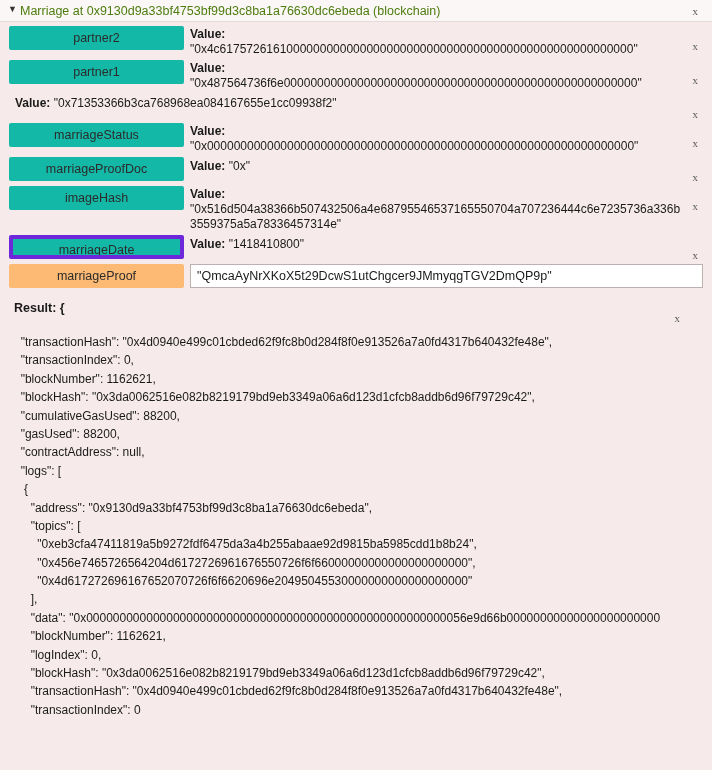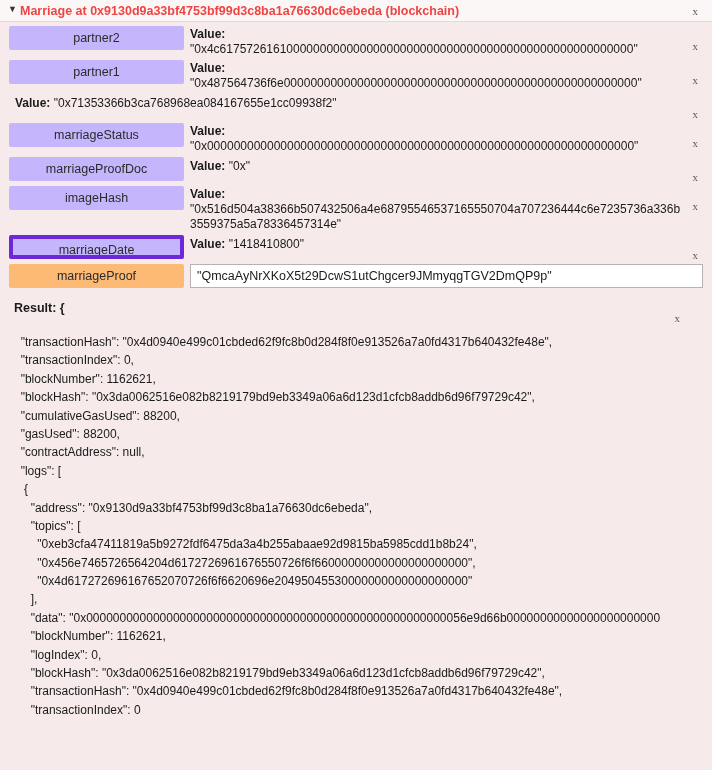--- a/index.html
+++ b/index.html
@@ -30,23 +30,23 @@
   .disclosure {
     width: 12px;
     font-size: 9px;
     line-height: 1;
     color: #333;
     cursor: pointer;
     user-select: none;
     transform: translateY(-1px);
   }
   .panel-title {
-    font-weight: bold;
-    font-size: 12.5px;
-    color: #ef4444;
+    font-weight: normal;
+    font-size: 12.5px;
+    color: #4d7c0f;
     white-space: nowrap;
   }
   .header-close {
     position: absolute;
     right: 14px;
     top: 50%;
     transform: translateY(-50%);
     font-size: 11px;
     color: #5a5a5a;
     cursor: pointer;
@@ -61,21 +61,21 @@
     display: flex;
     align-items: flex-start;
     position: relative;
     padding: 0 0 0 9px;
     min-height: 26px;
     margin-bottom: 3px;
   }
   .field-label {
     width: 175px;
     flex: 0 0 175px;
-    background: #c4b5fd;
+    background: #14b8a6;
     color: #2b2b2b;
     text-align: center;
     font-size: 12.5px;
     line-height: 23px;
     height: 24px;
     border-radius: 2px;
     border: 1px solid transparent;
     cursor: pointer;
     user-select: none;
     overflow: hidden;

